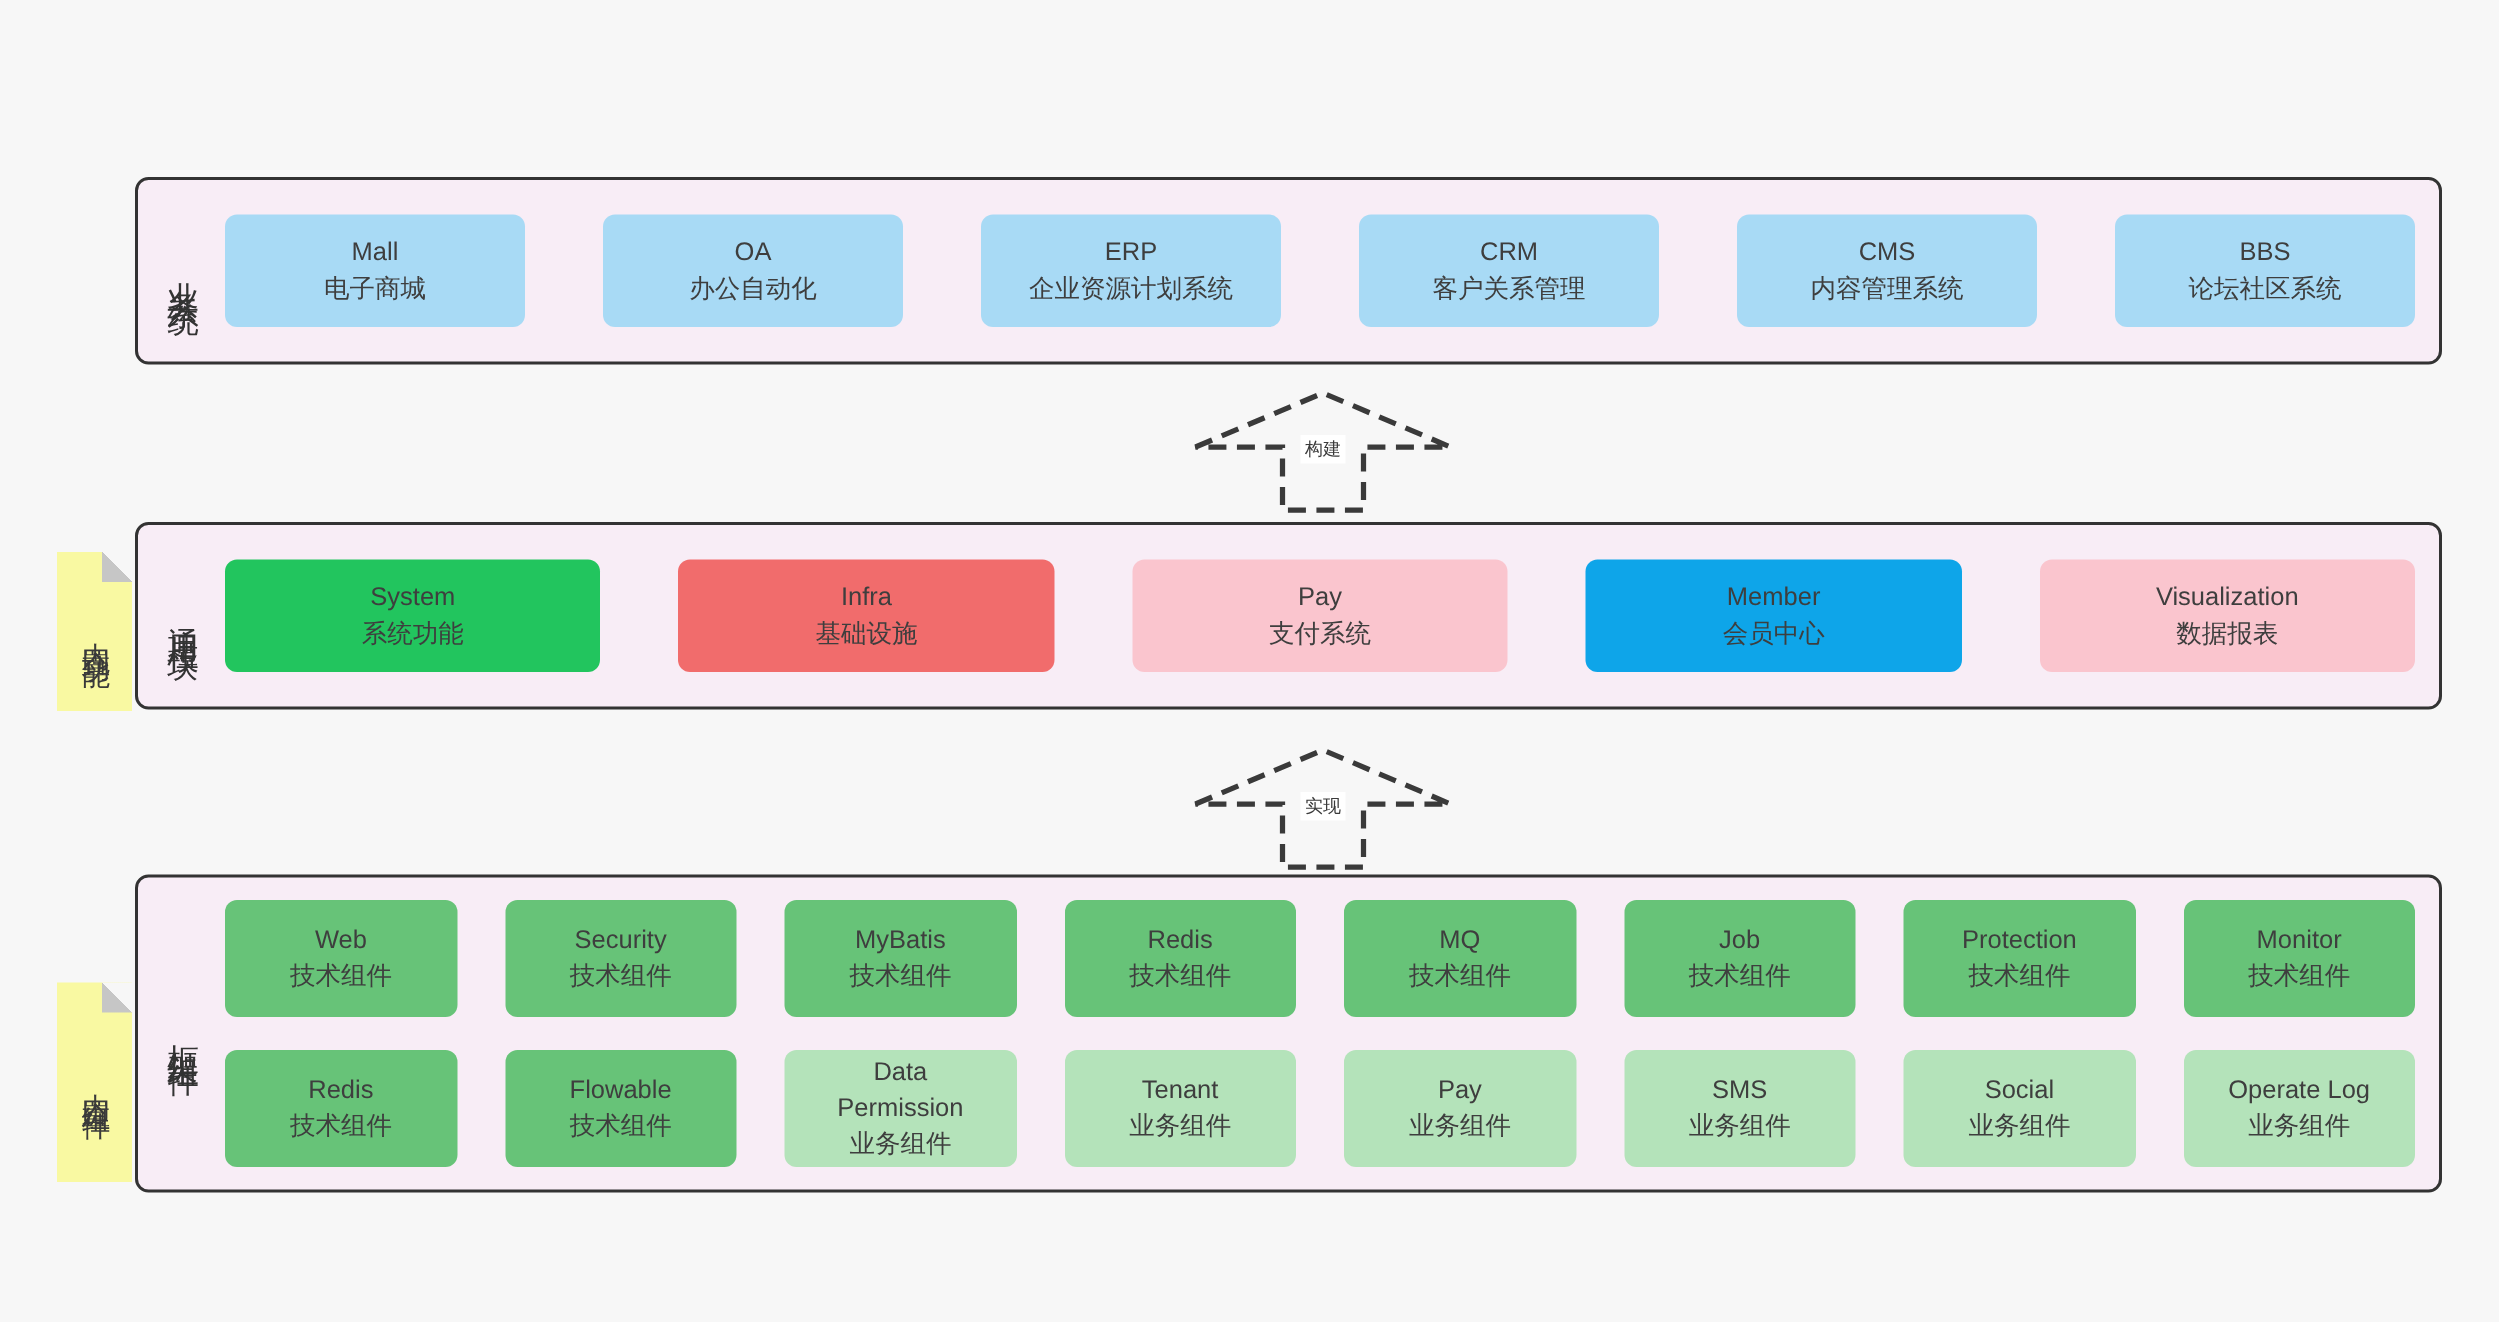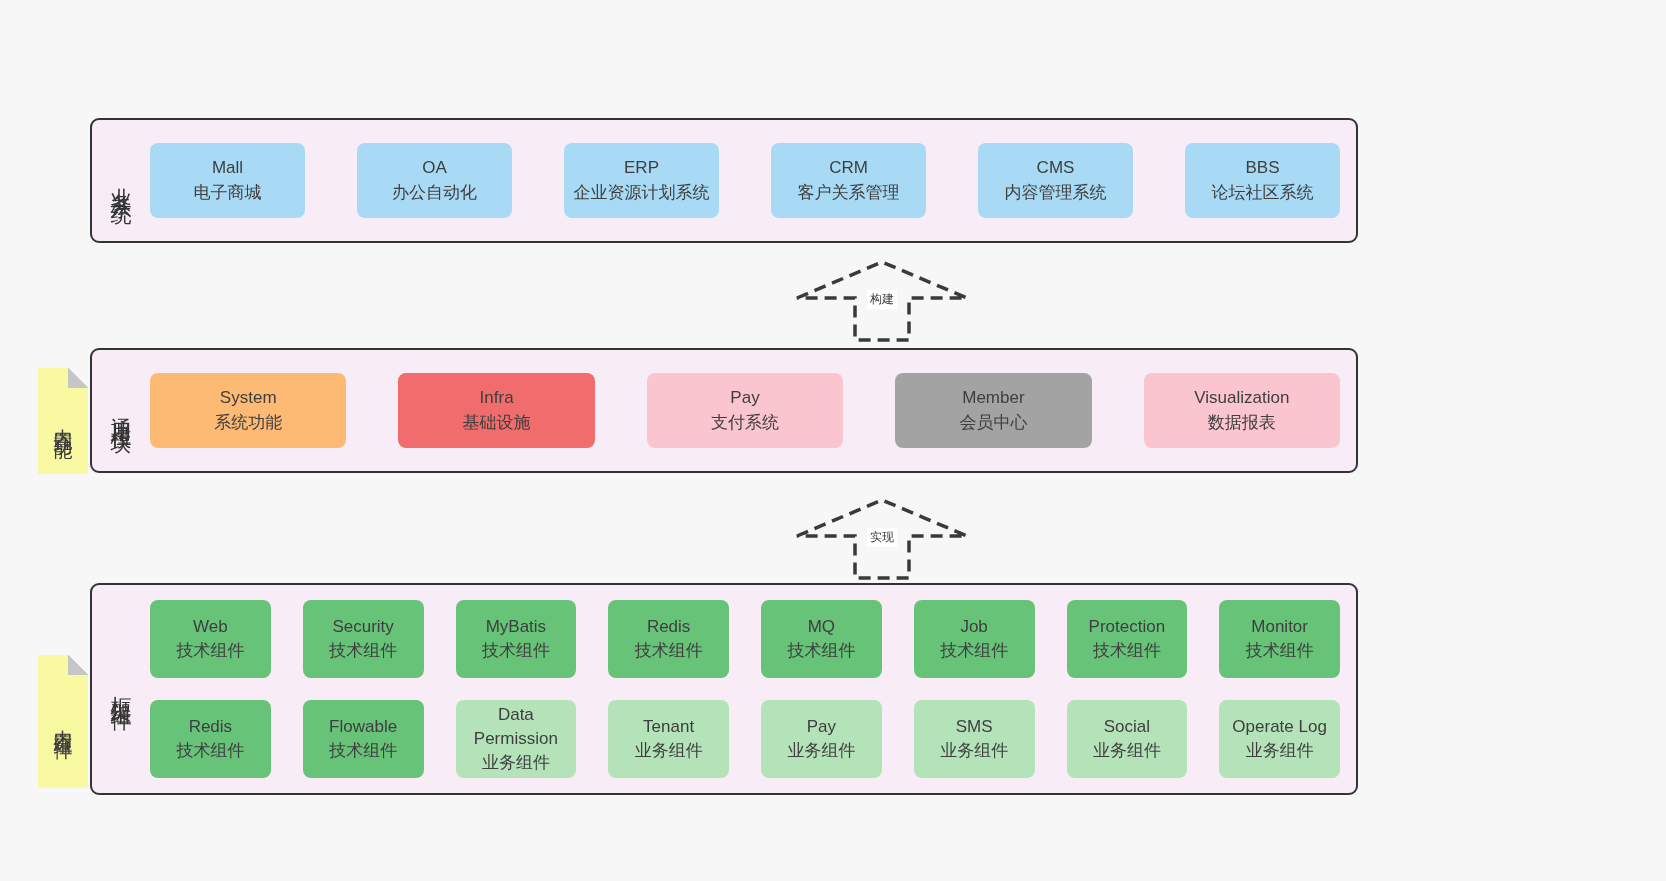--- a/index.html
+++ b/index.html
@@ -4,21 +4,21 @@
 <style>
   html,body{margin:0;padding:0;}
   body{
     width:1666px;height:881px;position:relative;overflow:hidden;
     background:#f7f7f7;
     font-family:"Liberation Sans","DejaVu Sans",sans-serif;
     color:#3e3e3e;
   }
   
   .band{
-    position:absolute;left:90px;width:1268px;box-sizing:border-box;
+    position:absolute;left:90px;width:1538px;box-sizing:border-box;
     background:#f8edf6;border:2px solid #333;border-radius:9px;
     display:flex;align-items:stretch;
   }
   .band-1{top:118px;height:125px;}
   .band-2{top:348px;height:125px;}
   .band-3{top:583px;height:212px;}
   .vlabel{
     width:58px;display:flex;align-items:center;justify-content:center;
     writing-mode:vertical-rl;text-orientation:upright;
     font-size:21px;letter-spacing:5px;color:#333;
@@ -98,33 +98,33 @@
     <polygon points="10,42 95,6 180,42 122,42 122,84 68,84 68,42" fill="none" stroke="#3a3a3a" stroke-width="3.5" stroke-dasharray="12 7"></polygon>
   </svg>
   <div class="arrow-label">构建</div>
 </div>
 
 <div class="sticky sticky-2">内置功能</div>
 <div class="band band-2">
   <div class="vlabel">通用模块</div>
   <div class="rows">
       <div class="row">
-        <div class="box" style="background: #fdba74;">
+        <div class="box" style="background: #22c55e;">
           <div class="box-en">System</div>
           <div class="box-zh">系统功能</div>
         </div>
         <div class="box" style="background: rgb(241, 108, 108);">
           <div class="box-en">Infra</div>
           <div class="box-zh">基础设施</div>
         </div>
         <div class="box" style="background: rgb(250, 197, 206);">
           <div class="box-en">Pay</div>
           <div class="box-zh">支付系统</div>
         </div>
-        <div class="box" style="background: #a3a3a3;">
+        <div class="box" style="background: #0ea5e9;">
           <div class="box-en">Member</div>
           <div class="box-zh">会员中心</div>
         </div>
         <div class="box" style="background: rgb(250, 197, 206);">
           <div class="box-en">Visualization</div>
           <div class="box-zh">数据报表</div>
         </div>
       </div>
     </div>
 </div>

